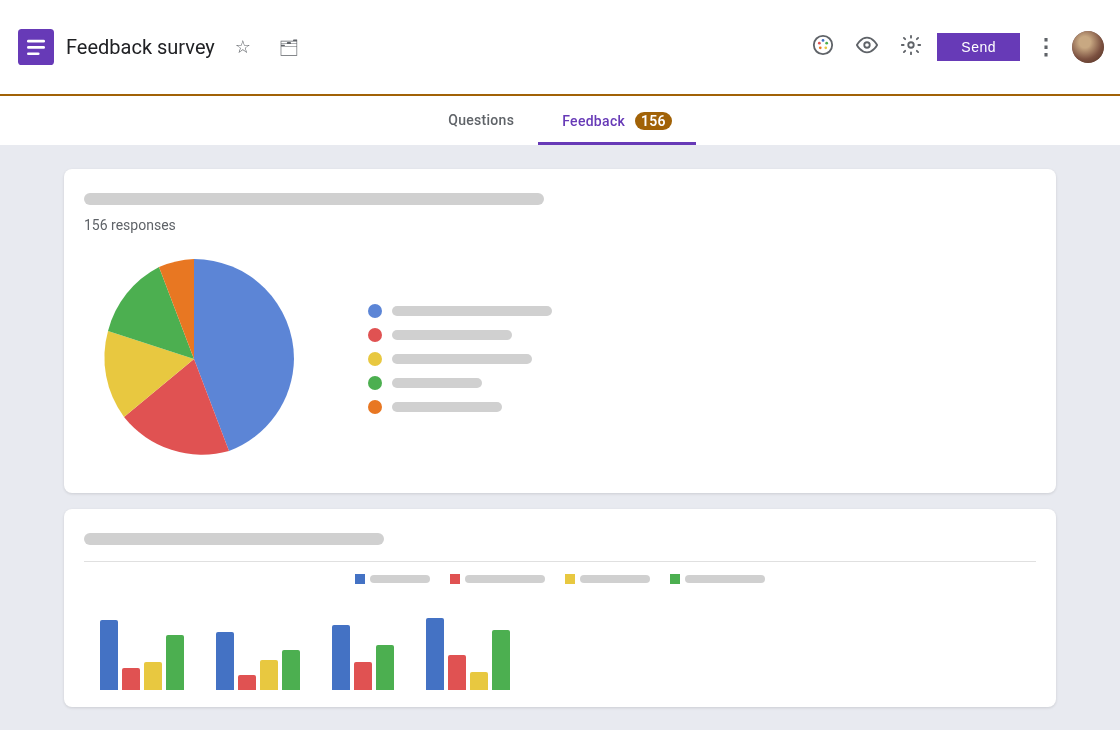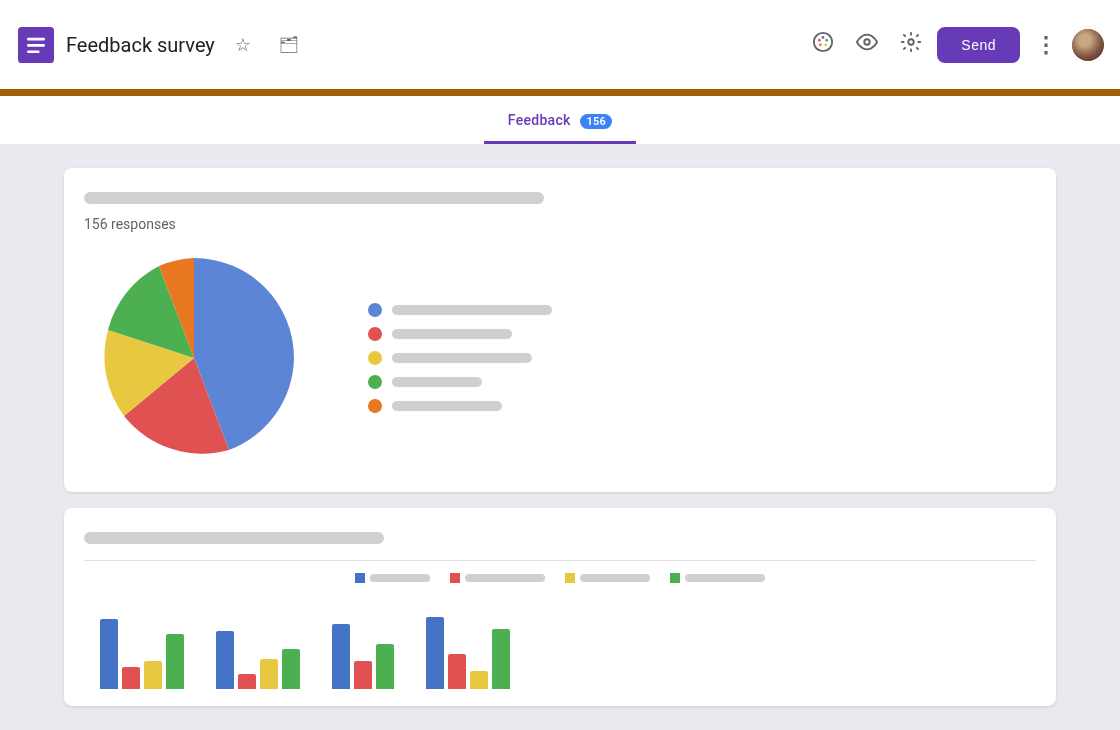--- a/index.html
+++ b/index.html
@@ -11,21 +11,21 @@
       overflow: hidden;
     }
 
     
     .header {
       display: flex;
       align-items: center;
       padding: 0 16px;
       height: 96px;
       background: #fff;
-      border-bottom: 7px solid #a16207;
+      border-bottom: 2px solid #a16207;
     }
     .header-left {
       display: flex;
       align-items: center;
       gap: 10px;
       flex: 1;
     }
     .form-icon {
       width: 40px;
       height: 40px;
@@ -57,23 +57,23 @@
     }
     .header-right {
       display: flex;
       align-items: center;
       gap: 8px;
     }
     .send-btn {
       background: #673ab7;
       color: #fff;
       border: none;
-      border-radius: 8px;
+      border-radius: 0;
       padding: 0 24px;
-      height: 36px;
+      height: 28px;
       font-size: 14px;
       font-weight: 500;
       cursor: pointer;
       letter-spacing: 0.5px;
     }
     .avatar {
       width: 32px;
       height: 32px;
       border-radius: 50%;
       background: #8d6e63;
@@ -108,24 +108,24 @@
       letter-spacing: 0.3px;
     }
     .tab.active {
       color: #673ab7;
       border-bottom: 3px solid #673ab7;
     }
     .tab-badge {
       display: inline-flex;
       align-items: center;
       justify-content: center;
-      background: #3b82f6;
+      background: #a16207;
       color: #fff;
       border-radius: 10px;
-      font-size: 11px;
+      font-size: 14px;
       padding: 1px 6px;
       margin-left: 6px;
       font-weight: 600;
       min-width: 20px;
     }
 
     
     .main {
       background: #e8eaf0;
       height: calc(730px - 96px - 48px);
@@ -310,20 +310,23 @@
     </button>
     <div class="avatar">
       <div class="avatar-img" style="
         background: radial-gradient(circle at 40% 35%, #c8a882 20%, #7b5040 60%, #4a2c1e 100%);
       "></div>
     </div>
   </div>
 </div>
 
 <div class="tabs">
+  <div class="tab">
+    <span>Questions</span>
+  </div>
   <div class="tab active">
     <span>Feedback</span>
     <span class="tab-badge">156</span>
   </div>
 </div>
 
 <div class="main">
 
   <div class="card card1">
     <div class="card1-header-bar"></div>

